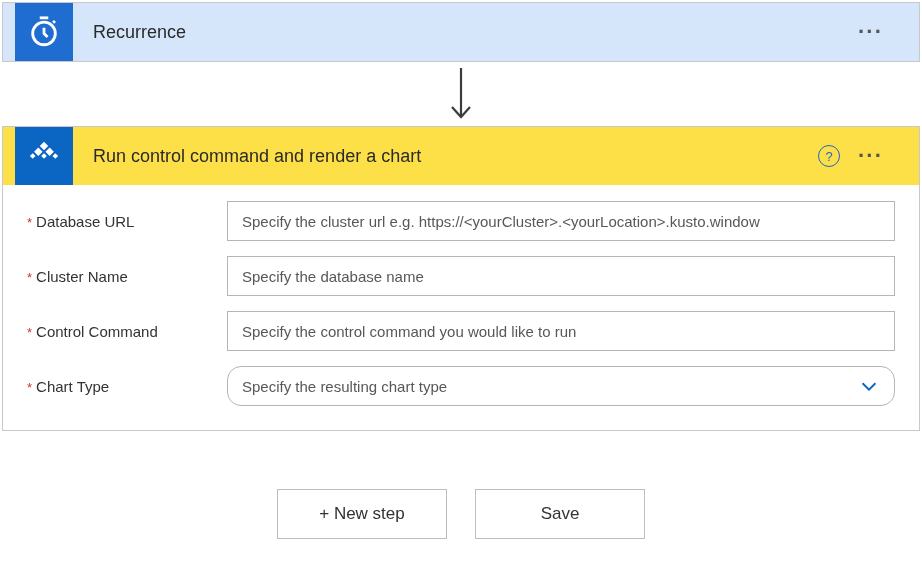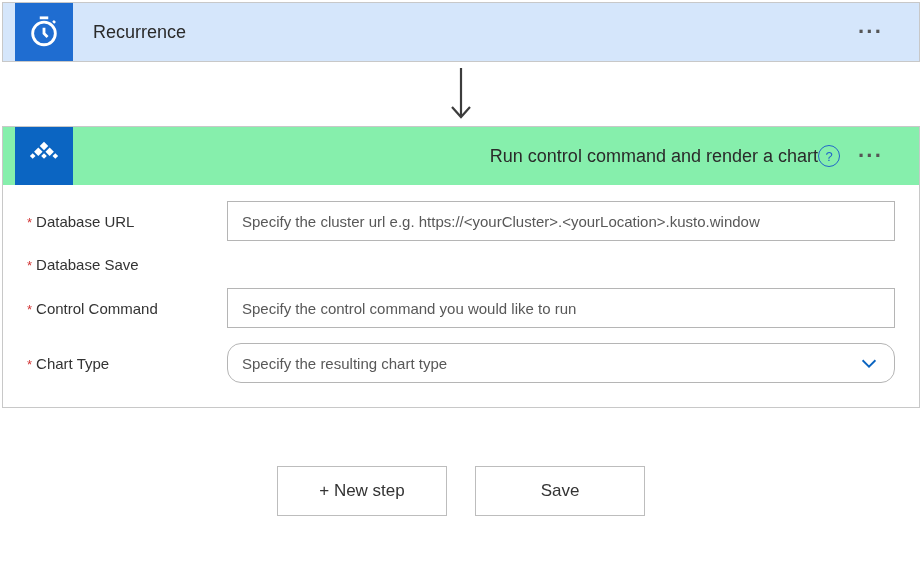--- a/index.html
+++ b/index.html
@@ -16,22 +16,21 @@
     .step-header {
       display: flex;
       align-items: center;
       padding: 12px;
       height: 58px;
     }
     .step-header.recurrence {
       background: #d5e6fb;
     }
     .step-header.kusto {
-      background: #86efac;
-      text-align: right;
+      background: #fde047;
     }
     .step-icon-box {
       width: 58px;
       height: 58px;
       display: flex;
       align-items: center;
       justify-content: center;
       flex-shrink: 0;
     }
     .step-icon-box.recurrence { background: #1f6dd1; }
@@ -195,21 +194,24 @@
         <span>Database URL</span>
       </div>
       <div class="form-input-col">
         <input type="text" class="text-input" placeholder="Specify the cluster url e.g. https://&lt;yourCluster&gt;.&lt;yourLocation&gt;.kusto.window" style="">
       </div>
     </div>
 
     <div class="form-row">
       <div class="form-label-col">
         <span class="req-asterisk">*</span>
-        <span>Database Save</span>
+        <span>Cluster Name</span>
+      </div>
+      <div class="form-input-col">
+        <input type="text" class="text-input" placeholder="Specify the database name" style="">
       </div>
     </div>
 
     <div class="form-row">
       <div class="form-label-col">
         <span class="req-asterisk">*</span>
         <span>Control Command</span>
       </div>
       <div class="form-input-col">
         <input type="text" class="text-input" placeholder="Specify the control command you would like to run" style="">

